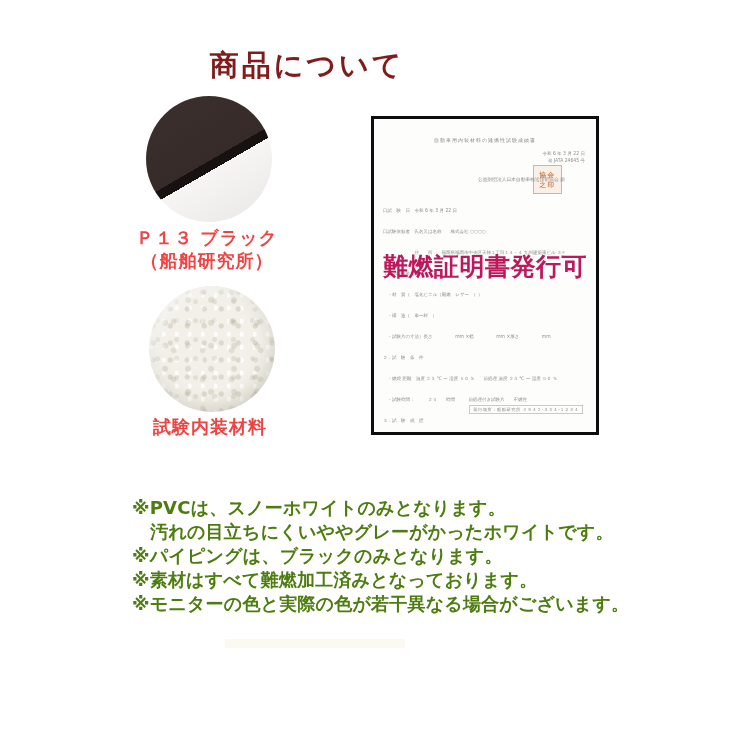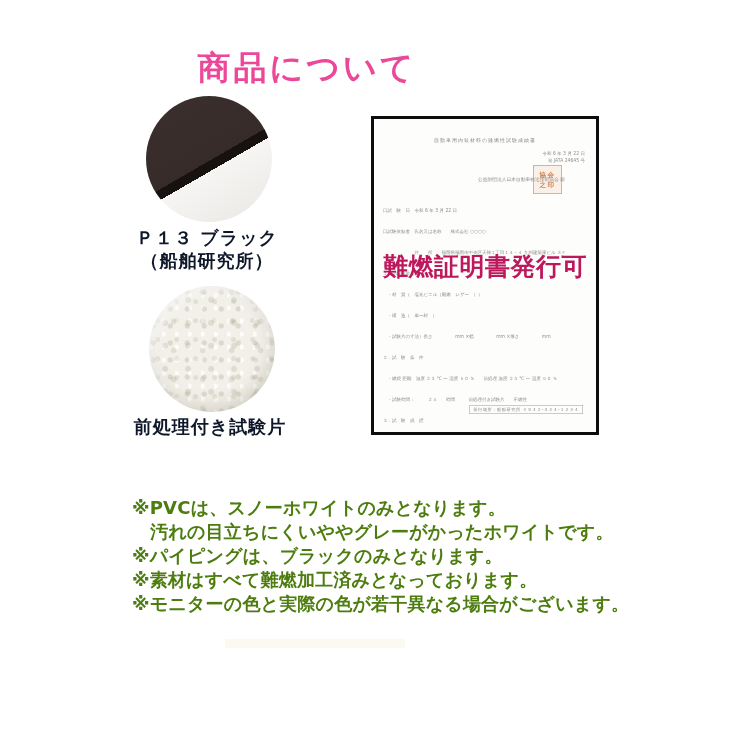--- a/index.html
+++ b/index.html
@@ -2,36 +2,36 @@
 <html><head>
 <meta charset="utf-8">
 <style>
   * { margin:0; padding:0; box-sizing:border-box; }
   html,body { width:750px; height:750px; background:#ffffff; overflow:hidden;
               font-family:"DejaVu Sans","Liberation Sans",sans-serif; }
   .page { position:relative; width:750px; height:750px; background:#ffffff; }
 
   
   .page-title { position:absolute; top:46px; left:0; width:614px; text-align:center;
-                font-size:33px; font-weight:bold; letter-spacing:3px; color:#ec4899; }
+                font-size:29px; font-weight:bold; letter-spacing:3px; color:#7f1d1d; }
 
   
   .swatch-circle { position:absolute; border-radius:50%; width:126px; height:126px; }
   .swatch-black { left:146px; top:96px;
     background:linear-gradient(150deg,#3b302d 0%,#362b28 51%,#17110f 51%,#17110f 56.5%,#f6f5f3 56.5%,#e9e7e4 100%); }
   .swatch-white { left:149px; top:286px; background:#f2f0e9;
     background-image:
       radial-gradient(circle at 25% 35%, rgba(168,160,138,.30) 0 2px, transparent 3.2px),
       radial-gradient(circle at 70% 60%, rgba(168,160,138,.26) 0 2.4px, transparent 3.6px),
       radial-gradient(circle at 45% 82%, rgba(168,160,138,.22) 0 2px, transparent 3px),
       radial-gradient(circle at 85% 22%, rgba(168,160,138,.24) 0 2.2px, transparent 3.4px),
       radial-gradient(circle at 10% 70%, rgba(255,255,255,.8) 0 2px, transparent 3px);
     background-size:17px 17px,23px 23px,19px 19px,29px 29px,13px 13px;
     box-shadow: inset -3px -5px 16px rgba(140,133,112,.30), inset 3px 4px 12px rgba(255,255,255,.85); }
-  .swatch-label { position:absolute; width:220px; text-align:center; color:#0f172a;
+  .swatch-label { position:absolute; width:220px; text-align:center; color:#ef4444;
                   font-size:18px; font-weight:bold; line-height:23px; letter-spacing:1px; }
   .swatch-label-1 { left:97px; top:226px; }
   .swatch-label-2 { left:100px; top:415px; }
 
   
   .cert { position:absolute; left:371px; top:116px; width:228px; height:319px;
           border:3px solid #0d0d0d; background:#fdfdfc; overflow:hidden; }
   .doc-scale { position:absolute; left:0; top:0; width:444px; height:626px;
                transform:scale(0.5); transform-origin:0 0; color:#8d8d8d; }
   .d-title   { margin-top:36px; text-align:center; font-size:10px; letter-spacing:2px; color:#8a8a8a; }
@@ -68,21 +68,21 @@
   <div class="page-title">商品について</div>
 
   <div class="swatch-circle swatch-black"></div>
   <div class="swatch-label swatch-label-1">
     <div>Ｐ１３ ブラック</div>
     <div>（船舶研究所）</div>
   </div>
 
   <div class="swatch-circle swatch-white"></div>
   <div class="swatch-label swatch-label-2">
-    <div>前処理付き試験片</div>
+    <div>試験内装材料</div>
   </div>
 
   <div class="cert">
     <div class="doc-scale">
       <div class="d-title">自動車用内装材料の難燃性試験成績書</div>
       <div class="d-date">令和 6 年 3 月 22 日</div>
       <div class="d-num">発 JATA 24645 号</div>
       <div class="d-org">公益財団法人日本自動車輸送技術協会 殿</div>
       <div class="d-stamp">協会
 之印</div>

